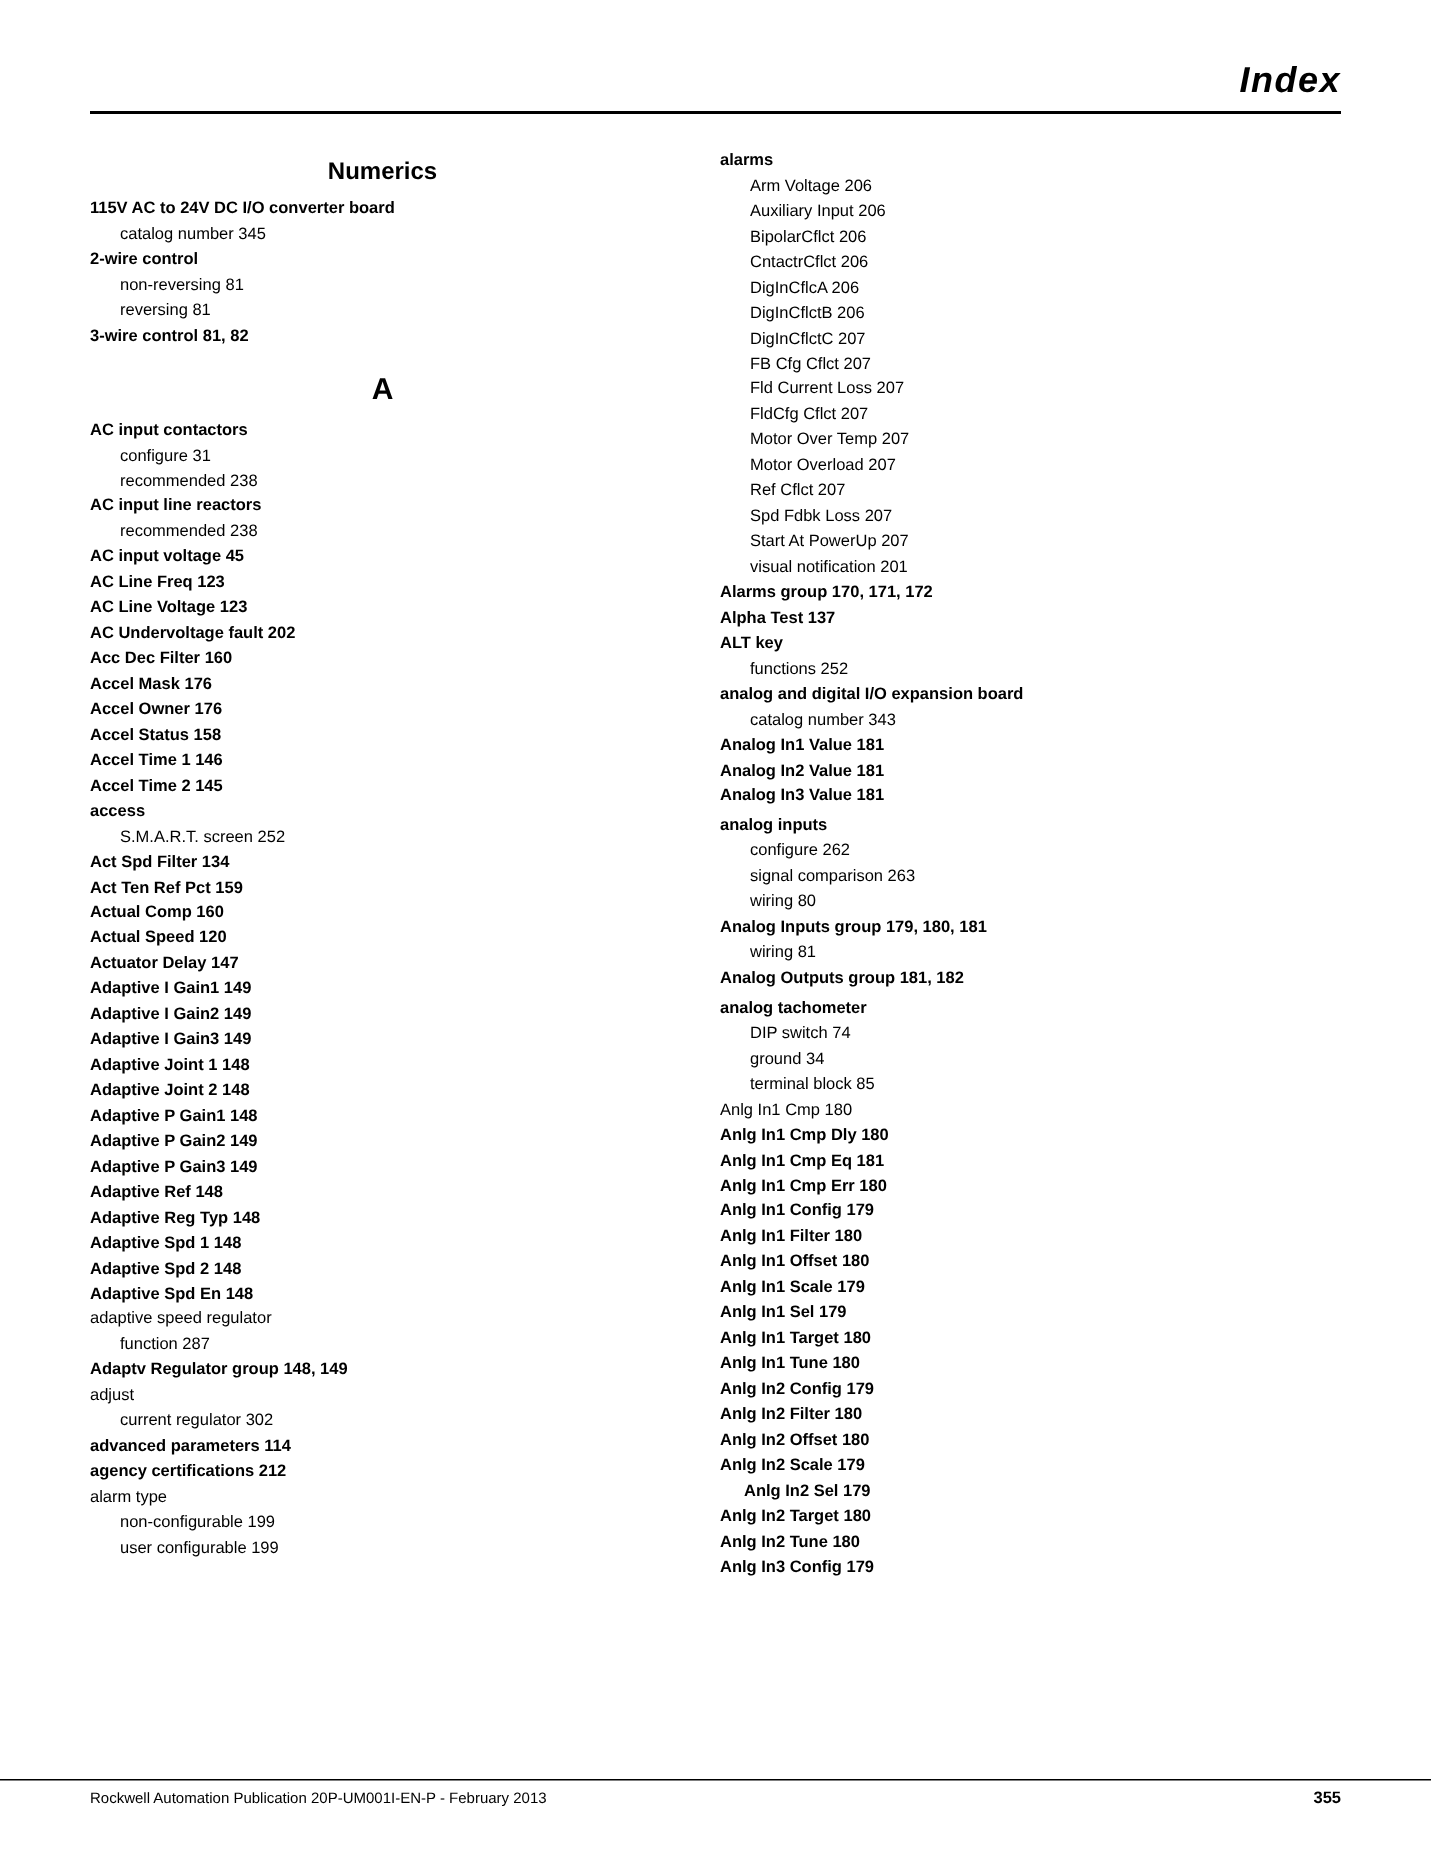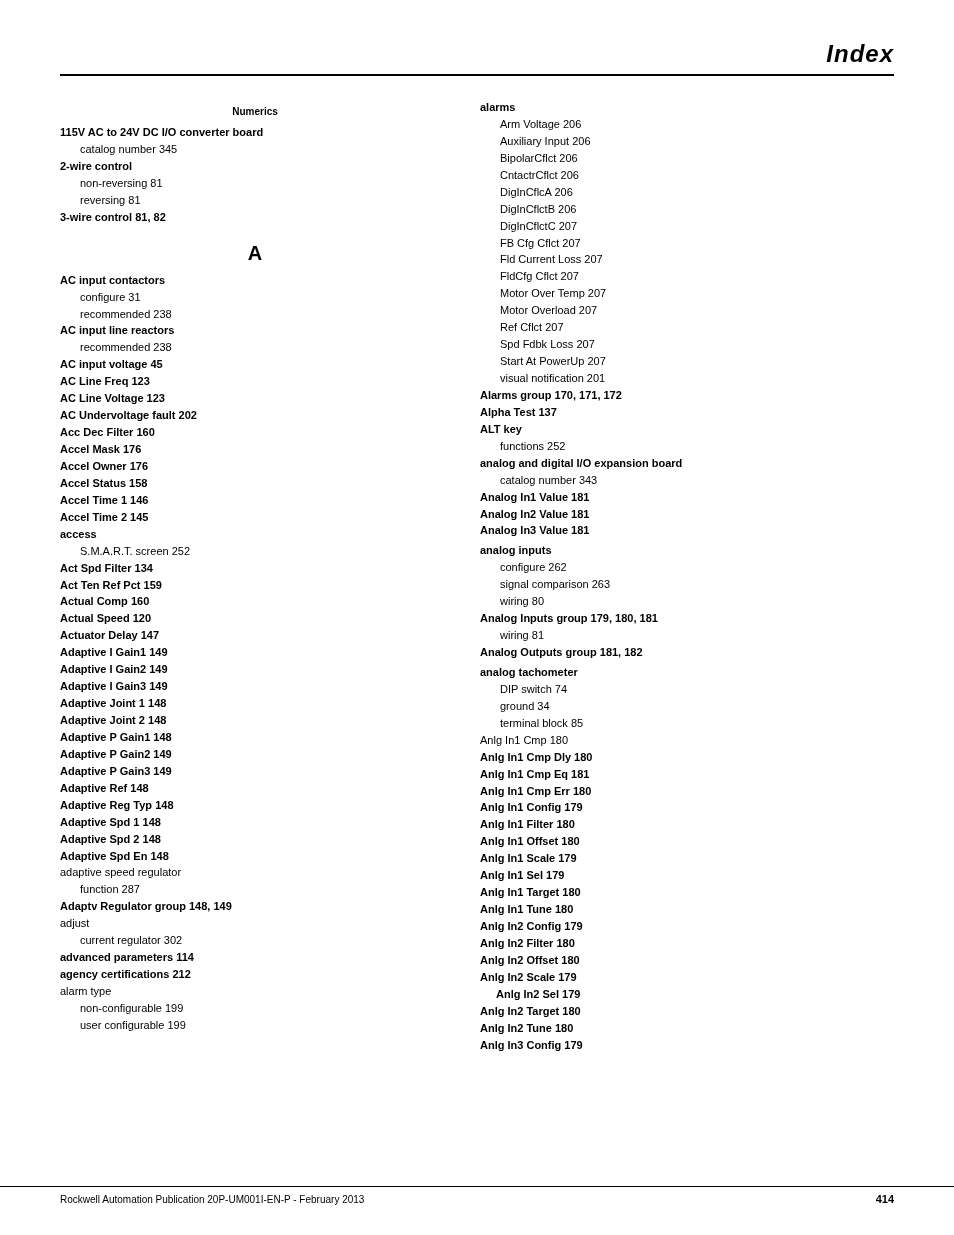--- a/index.html
+++ b/index.html
@@ -47,21 +47,21 @@
       flex: 0 0 390px;
     }
 
     .col-right {
       flex: 1;
     }
 
     
     .section-heading {
       text-align: center;
-      font-size: 10px;
+      font-size: 16px;
       font-weight: bold;
       margin-bottom: 8px;
       margin-top: 10px;
     }
 
     .section-heading-letter {
       font-size: 20px;
       font-weight: bold;
       text-align: center;
       margin-top: 16px;
@@ -232,15 +232,15 @@
         <div class="entry"><span style="font-weight: bold; margin-left: 16px;">Anlg In2 Sel 179</span></div>
         <div class="entry"><span style="font-weight: bold;">Anlg In2 Target 180</span></div>
         <div class="entry"><span style="font-weight: bold;">Anlg In2 Tune 180</span></div>
         <div class="entry"><span style="font-weight: bold;">Anlg In3 Config 179</span></div>
       </div>
 
   </div>
 
   <div class="page-footer">
     <span class="footer-text">Rockwell Automation Publication 20P-UM001I-EN-P - February 2013</span>
-    <span class="footer-page">414</span>
+    <span class="footer-page">355</span>
   </div>
 </div>
 
 </body></html>

